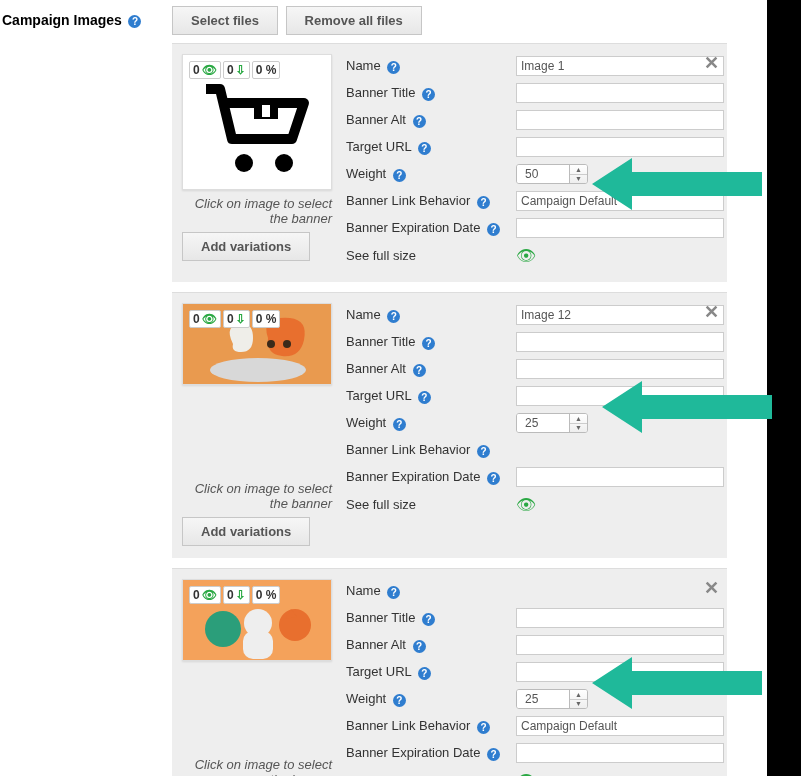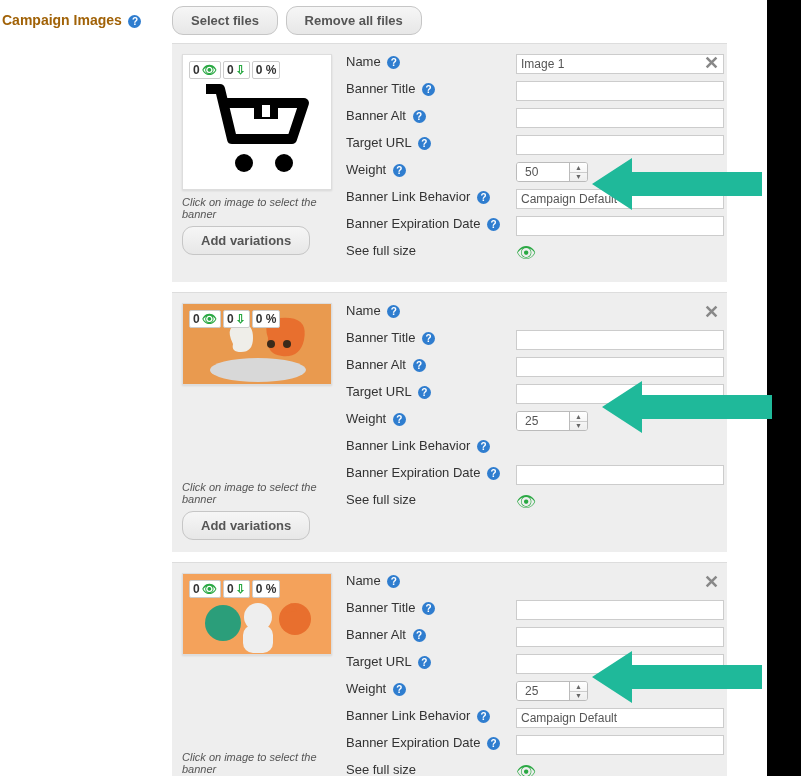--- a/index.html
+++ b/index.html
@@ -17,21 +17,21 @@
     padding: 6px 2px;
     border-bottom: 1px dashed #bbb;
   }
   .left-col {
     width: 170px;
     flex: 0 0 170px;
     padding-top: 6px;
   }
   .section-title {
     font-weight: bold;
-    color: #a16207;
+    color: #000000;
     font-size: 14px;
     display: inline;
   }
   .help {
     display: inline-block;
     width: 13px; height: 13px;
     border-radius: 50%;
     background: #2f7dcf;
     color: #fff;
     font-size: 10px;
@@ -49,21 +49,21 @@
     margin-bottom: 8px;
   }
   .btn {
     display: inline-block;
     background: linear-gradient(#f6f6f6,#e7e7e7);
     border: 1px solid #c6c6c6;
     color: #555;
     font-weight: bold;
     font-size: 13px;
     padding: 6px 18px;
-    border-radius: 11px;
+    border-radius: 0;
     cursor: pointer;
     margin-right: 4px;
   }
   .card {
     position: relative;
     background: #eeeeee;
     border-top: 1px solid #ddd;
     padding: 10px 10px 12px 10px;
     margin-bottom: 10px;
     width: 555px;
@@ -98,28 +98,29 @@
     padding: 1px 3px 1px 3px;
     font-size: 12px;
     font-weight: bold;
     display: flex;
     align-items: center;
     gap: 2px;
   }
   .green-ico { color: #2aa843; font-size: 12px; }
   .thumb-hint {
     font-style: italic;
-    font-size: 11px;
+    font-size: 13px;
     color: #555;
     margin: 6px 0 6px 0;
+    text-align: right;
   }
   .fields { flex: 1; }
   .row {
     display: flex;
-    align-items: flex-start;
+    align-items: center;
     margin-bottom: 3px;
     min-height: 24px;
   }
   .lbl { width: 170px; flex: 0 0 170px; }
   .val input[type="text"], .val select {
     font-size: 12px;
     padding: 2px 4px;
     border: 1px solid #ccc;
     background: #fff;
     color: #555;
@@ -307,20 +308,21 @@
               <circle cx="88" cy="40" r="4" fill="#3a2a1a"></circle>
               <circle cx="104" cy="40" r="4" fill="#3a2a1a"></circle>
             </svg>
           </div>
           <div class="thumb-hint" style="margin-top:96px">Click on image to select the banner</div>
           <span class="btn">Add variations</span>
         </div>
         <div class="fields">
           <div class="row">
               <span class="lbl"><span>Name</span> <span class="help">?</span></span>
+              <span class="val"><input class="txt" type="text" value="Image 12" style=""></span>
             </div>
           <div class="row">
               <span class="lbl"><span>Banner Title</span> <span class="help">?</span></span>
               <span class="val"><input class="txt" type="text" value="" style=""></span>
             </div>
           <div class="row">
               <span class="lbl"><span>Banner Alt</span> <span class="help">?</span></span>
               <span class="val"><input class="txt" type="text" value="" style=""></span>
             </div>
           <div class="row">

